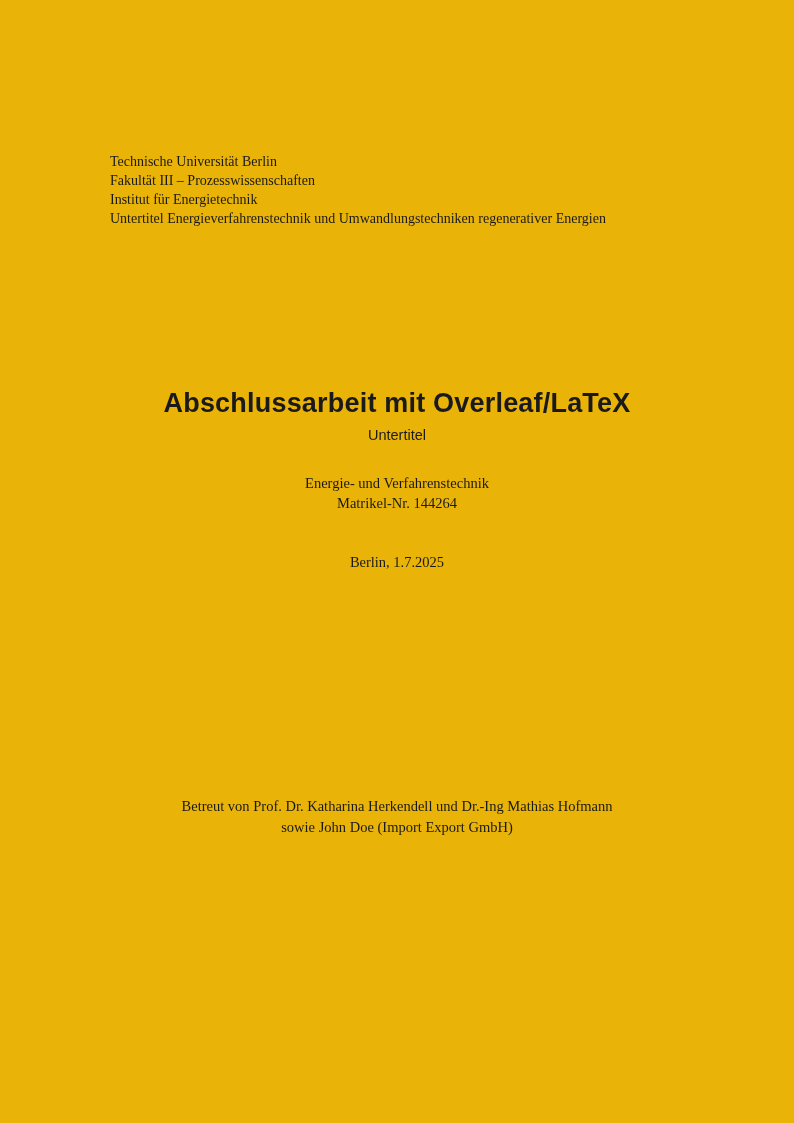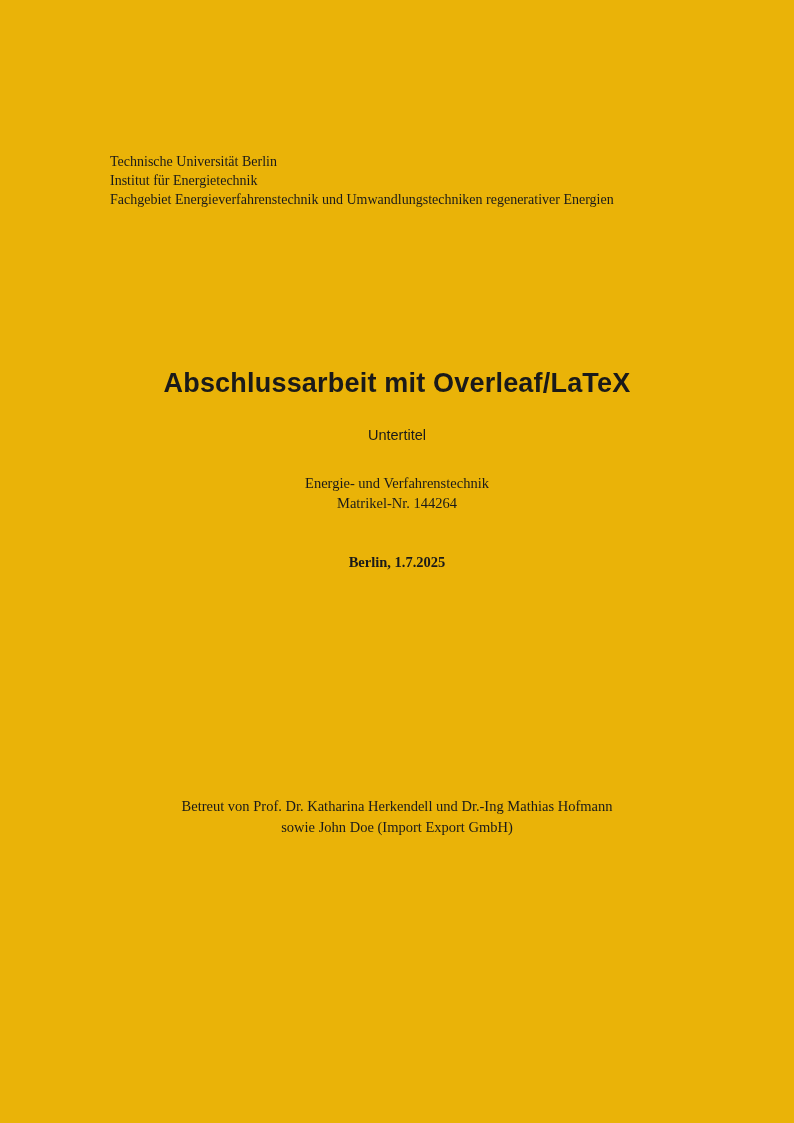--- a/index.html
+++ b/index.html
@@ -32,21 +32,21 @@
     top: 314px;
     width: 100%;
     text-align: center;
     font-family: "Liberation Sans", sans-serif;
     font-weight: bold;
     font-size: 16px;
   }
   .title {
     position: absolute;
     left: 0;
-    top: 368px;
+    top: 388px;
     width: 100%;
     text-align: center;
     font-family: "Liberation Sans", sans-serif;
     font-weight: bold;
     font-size: 27px;
     letter-spacing: 0.2px;
   }
   .subtitle {
     position: absolute;
     left: 0;
@@ -66,42 +66,42 @@
     font-size: 14.5px;
     line-height: 20px;
   }
   .place-date {
     position: absolute;
     left: 0;
     top: 554px;
     width: 100%;
     text-align: center;
     font-size: 14.5px;
-    font-weight: bold;
   }
   .supervisors-block {
     position: absolute;
     left: 0;
     top: 765px;
     width: 100%;
     text-align: center;
     font-size: 14.5px;
     line-height: 21px;
     margin-top: 31px;
   }
 </style>
 </head>
 <body>
 
 <div class="page">
 
   <div class="institution-block">
     <div>Technische Universität Berlin</div>
+    <div>Fakultät III – Prozesswissenschaften</div>
     <div>Institut für Energietechnik</div>
-    <div>Fachgebiet Energieverfahrenstechnik und Umwandlungstechniken regenerativer Energien</div>
+    <div>Untertitel Energieverfahrenstechnik und Umwandlungstechniken regenerativer Energien</div>
   </div>
 
 
   <div class="title">Abschlussarbeit mit Overleaf/LaTeX</div>
 
   <div class="subtitle">Untertitel</div>
 
   <div class="author-block">
     <div>Energie- und Verfahrenstechnik</div>
     <div>Matrikel-Nr. 144264</div>

